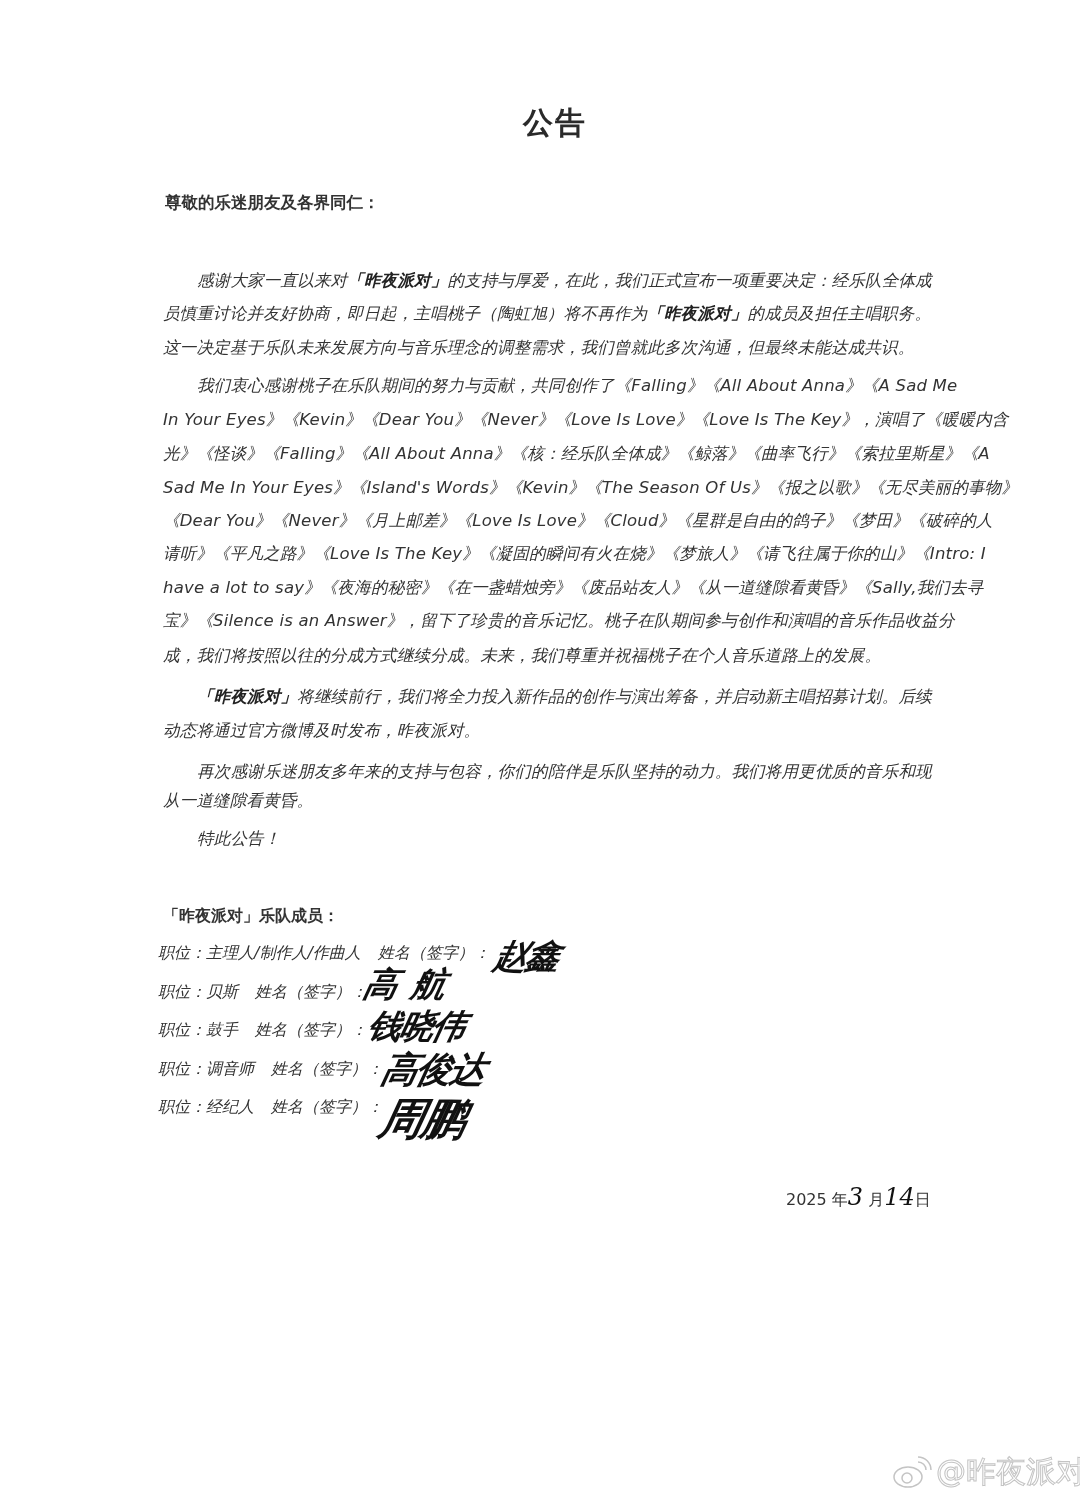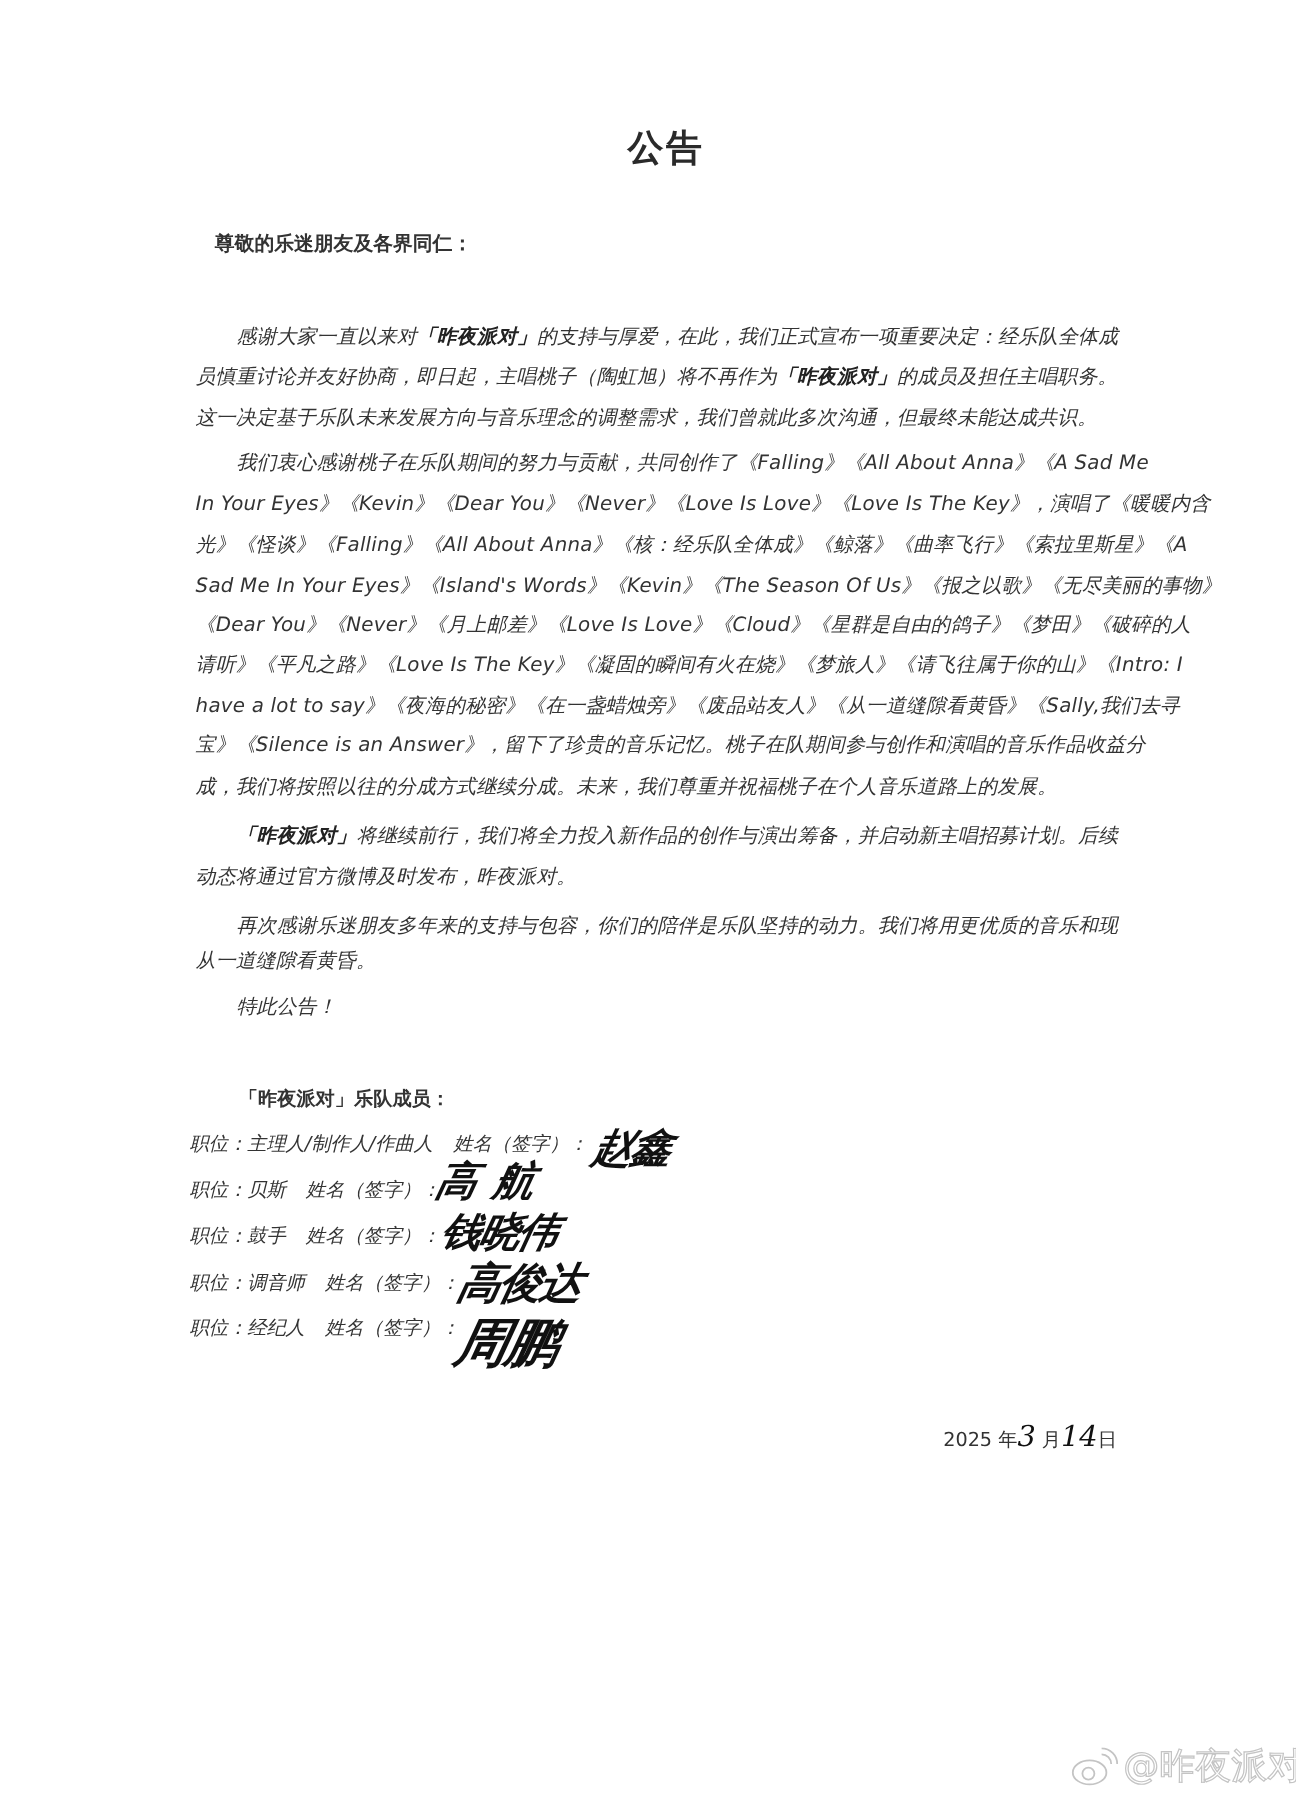--- a/index.html
+++ b/index.html
@@ -2,25 +2,25 @@
 <html><head>
 <meta charset="utf-8">
 <style>
   html, body { margin:0; padding:0; }
   body {
     width:1080px; height:1496px; background:#ffffff; position:relative; overflow:hidden;
     font-family: "DejaVu Sans", "Liberation Sans", sans-serif; color:#2b2b2b;
   }
   .abs { position:absolute; white-space:nowrap; }
   .title { left:0; width:1110px; text-align:center; top:103px; font-size:30px; font-weight:bold; color:#2a2a2a; letter-spacing:2px; }
-  .salutation { left:165px; top:192px; font-size:16.5px; font-weight:bold; color:#333;margin-left:14px; }
+  .salutation { left:165px; top:192px; font-size:16.5px; font-weight:bold; color:#333; }
   .line { left:163px; font-size:16.5px; color:#333; letter-spacing:0.2px;font-style:italic; }
   .line.indent { left:197px; }
   .line b { font-weight:bold; color:#222; }
-  .members-title { left:163px; top:906px; font-size:16px; font-weight:bold; color:#333;margin-left:36px; }
+  .members-title { left:163px; top:906px; font-size:16px; font-weight:bold; color:#333; }
   .role { left:158px; font-size:16px; color:#333;font-style:italic; }
   .sig { font-family: "DejaVu Serif", "Liberation Serif", serif; font-style:italic; color:#111; font-weight:bold; letter-spacing:-2px; transform:skewX(-12deg); }
   .date { left:786px; top:1183px; font-size:16px; color:#333; }
   .date .hw { font-family:"DejaVu Serif", serif; font-style:italic; font-size:24px; color:#111; }
   .wm { left:892px; top:1452px; font-size:30px; color:#ffffff; -webkit-text-stroke:1px #c4c4c4; display:flex; align-items:center; }
   .wm svg { margin-right:4px; }
 </style>
 </head>
 <body>
 

